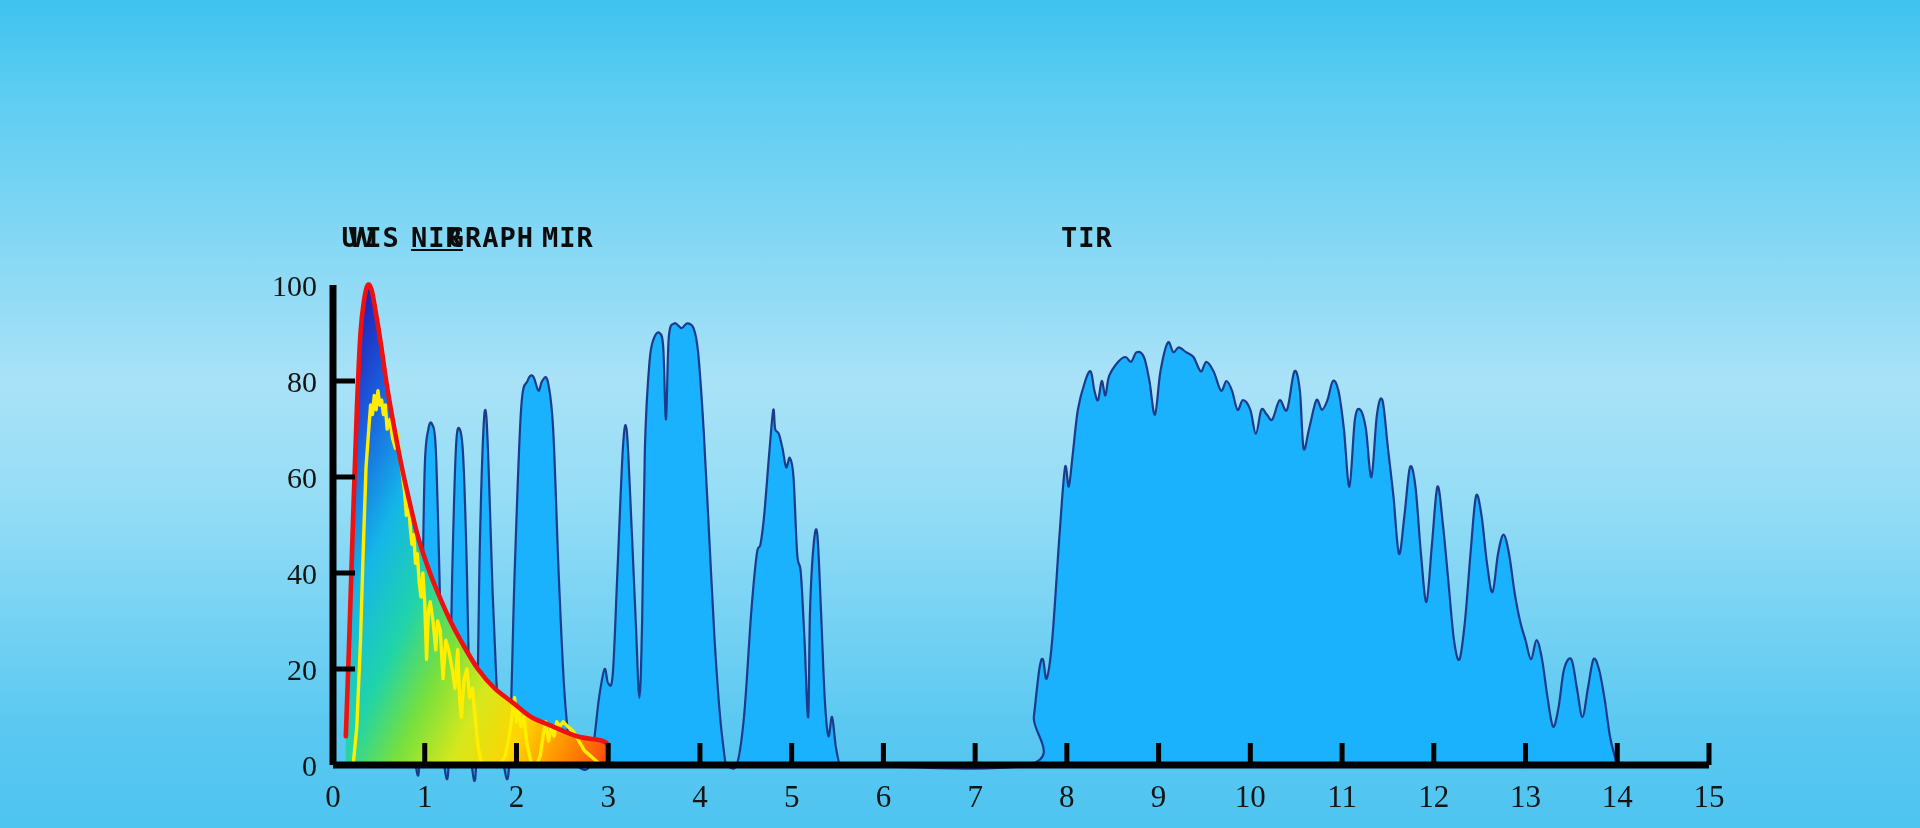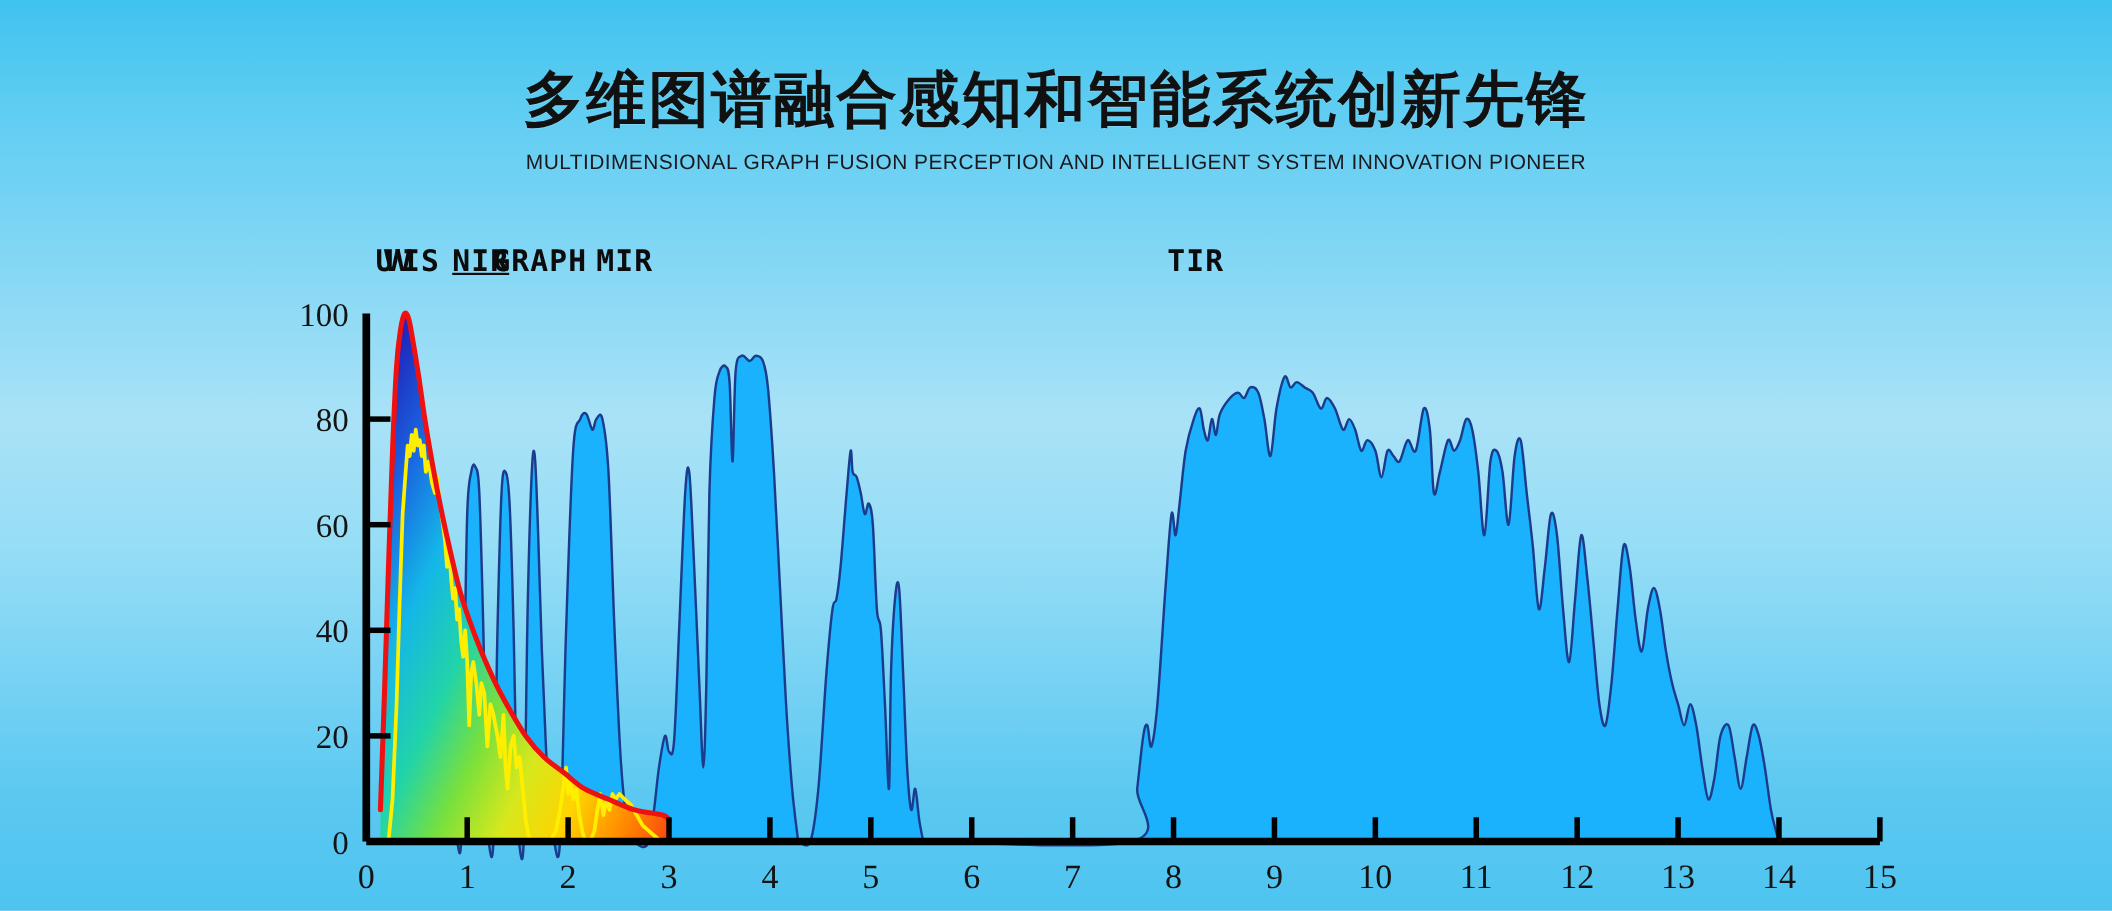--- a/index.html
+++ b/index.html
@@ -94,24 +94,20 @@
     font-size: 30px;
     fill: #141414;
   }
   .axis-num-x { font-size: 31px; }
 </style>
 </head>
 <body>
 
 <div id="banner">
 
-  <div class="header">
-    <h1 class="title-cn">多维图谱融合感知和智能系统创新先锋</h1>
-    <p class="title-en">MULTIDIMENSIONAL GRAPH FUSION PERCEPTION AND INTELLIGENT SYSTEM INNOVATION PIONEER</p>
-  </div>
 
   <div class="band-labels" id="band-labels">
       <div class="band-label" style="left: 358.685px;">UV</div>
       <div class="band-label" style="left: 374px;">VIS</div>
       <div class="band-label" style="left: 437px; text-decoration: underline;">NIR</div>
       <div class="band-label" style="left: 490.781px;">GRAPH</div>
       <div class="band-label" style="left: 568px;">MIR</div>
       <div class="band-label" style="left: 1087px;">TIR</div>
     </div>
 

